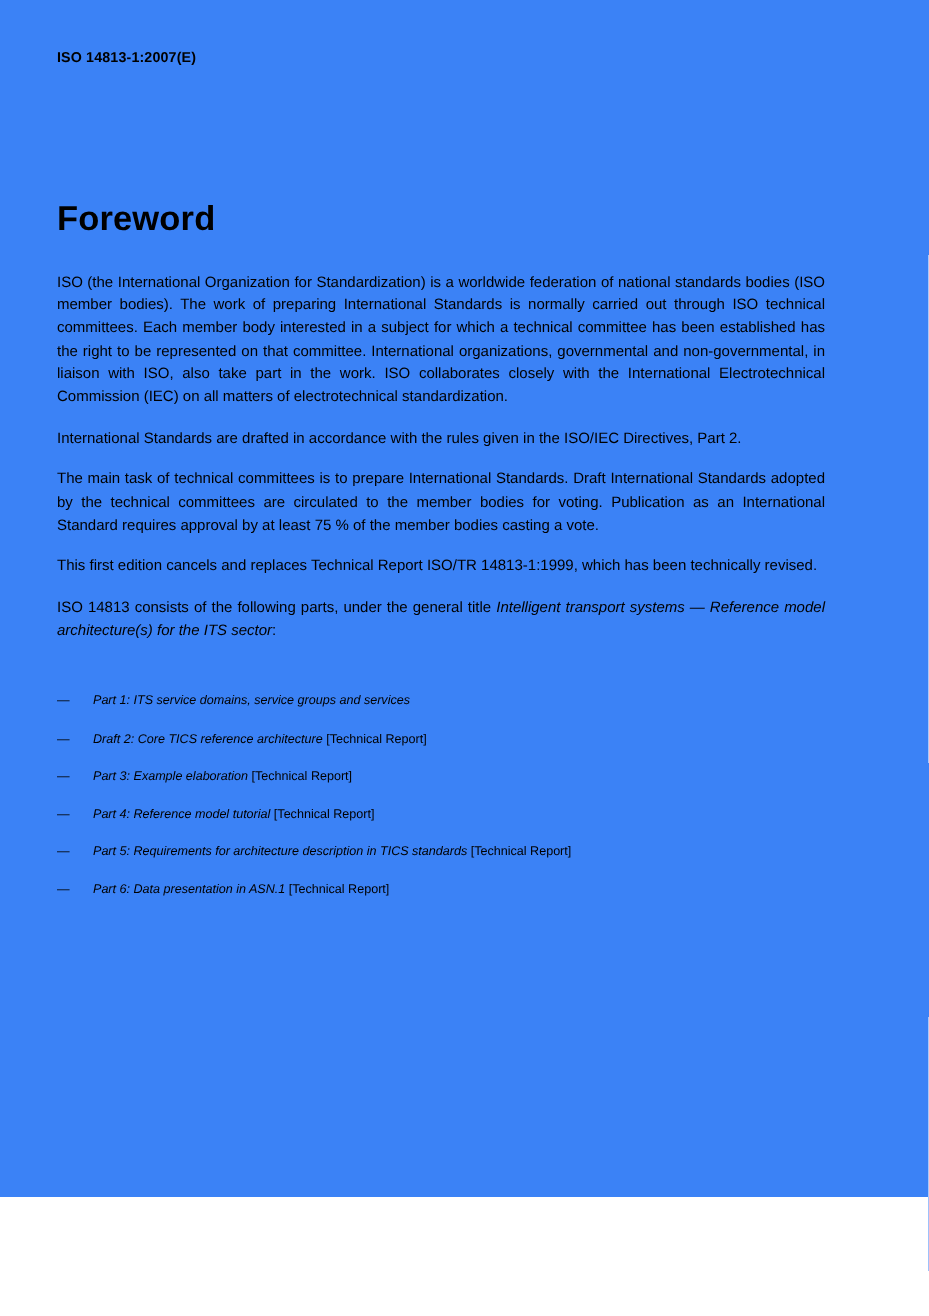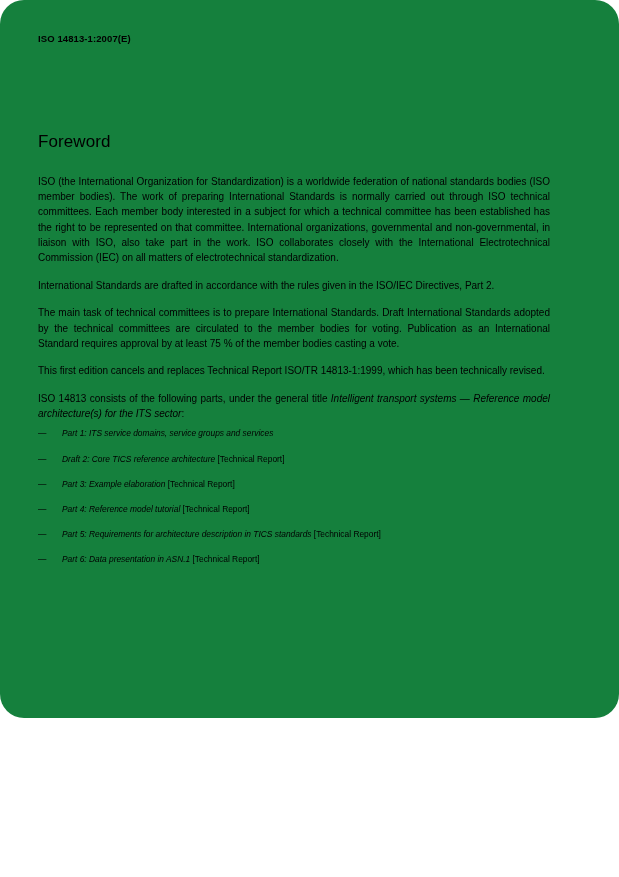--- a/index.html
+++ b/index.html
@@ -7,53 +7,52 @@
     padding: 0;
     background: #ffffff;
   }
   body {
     font-family: "Liberation Sans", sans-serif;
     color: #000000;
   }
   .page {
     position: relative;
     width: 619px;
-    height: 718px;
-    background: #15803d;
+    height: 798px;
+    background: #3b82f6;
     overflow: hidden;
-    border-radius: 24px;
   }
   .header-id {
     position: absolute;
     left: 38px;
     top: 33px;
     font-size: 9.5px;
     font-weight: bold;
     letter-spacing: 0.1px;
   }
   .content {
     position: absolute;
     left: 38px;
     top: 132px;
     width: 512px;
   }
   h1.title {
-    font-size: 17px;
-    font-weight: normal;
+    font-size: 23px;
+    font-weight: bold;
     margin: 0 0 22px 0;
     letter-spacing: 0.1px;
   }
   p.para {
     font-size: 10px;
     line-height: 1.52;
     margin: 0 0 12.5px 0;
     text-align: justify;
   }
   p.para.last {
-    margin-bottom: 6px;
+    margin-bottom: 32px;
   }
   .italic { font-style: italic; text-align: right; }
   ul.parts {
     list-style: none;
     margin: 0;
     padding: 0;
   }
   ul.parts li {
     position: relative;
     font-size: 8.4px;

